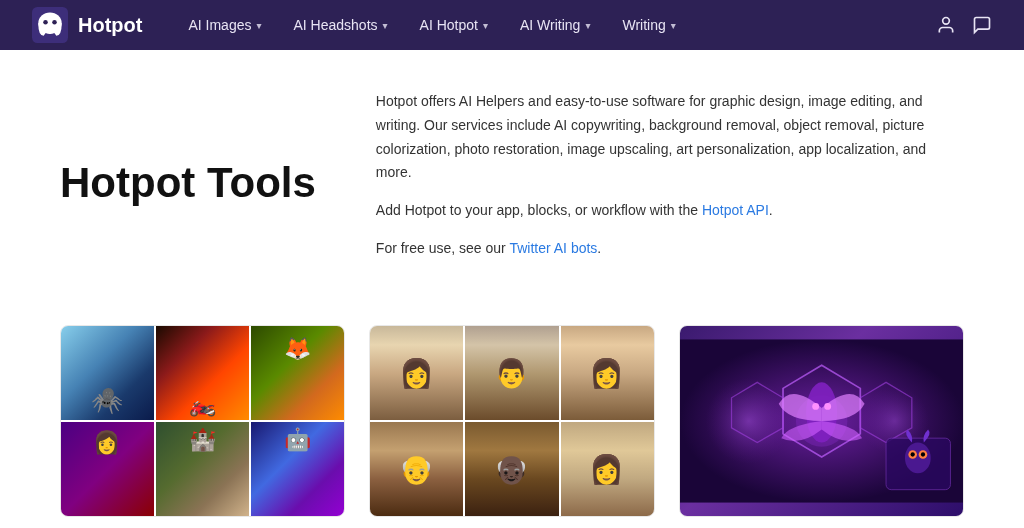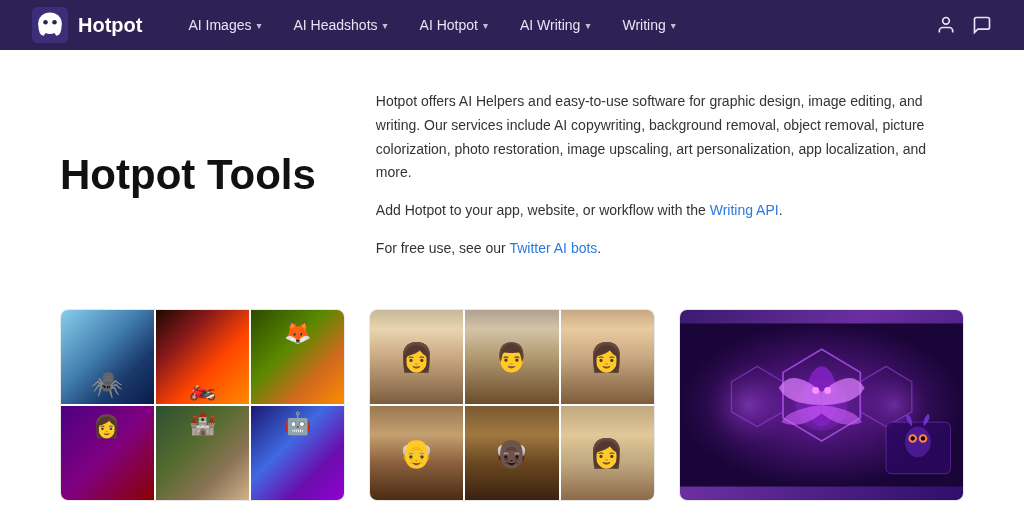--- a/index.html
+++ b/index.html
@@ -83,21 +83,21 @@
       min-width: 240px;
       line-height: 1.2;
     }
     .hero-desc {
       flex: 1;
       font-size: 14px;
       line-height: 1.7;
       color: #333;
     }
     .hero-desc p { margin-bottom: 14px; }
-    .hero-desc p:last-child { margin-bottom: 0; }
+    .hero-desc p:last-child { margin-bottom: 16px; }
     .hero-link {
       color: #2a7ae2;
       text-decoration: none;
     }
 
     
     .cards-row {
       display: flex;
       gap: 24px;
     }
@@ -208,21 +208,21 @@
     </span>
   </div>
 </nav>
 
 <main>
   <section class="hero">
     <h1 class="hero-title">Hotpot Tools</h1>
     <div class="hero-desc">
       <p>Hotpot offers AI Helpers and easy-to-use software for graphic design, image editing, and writing. Our services include AI copywriting, background removal, object removal, picture colorization, photo restoration, image upscaling, art personalization, app localization, and more.</p>
       <p>
-        <span>Add Hotpot to your app, website, or workflow with the </span><a class="hero-link"><span>Writing API</span></a><span>.</span>
+        <span>Add Hotpot to your app, blocks, or workflow with the </span><a class="hero-link"><span>Hotpot API</span></a><span>.</span>
       </p>
       <p>
         <span>For free use, see our </span><a class="hero-link"><span>Twitter AI bots</span></a><span>.</span>
       </p>
     </div>
   </section>
 
   <div class="cards-row">
 
     <div class="card">

